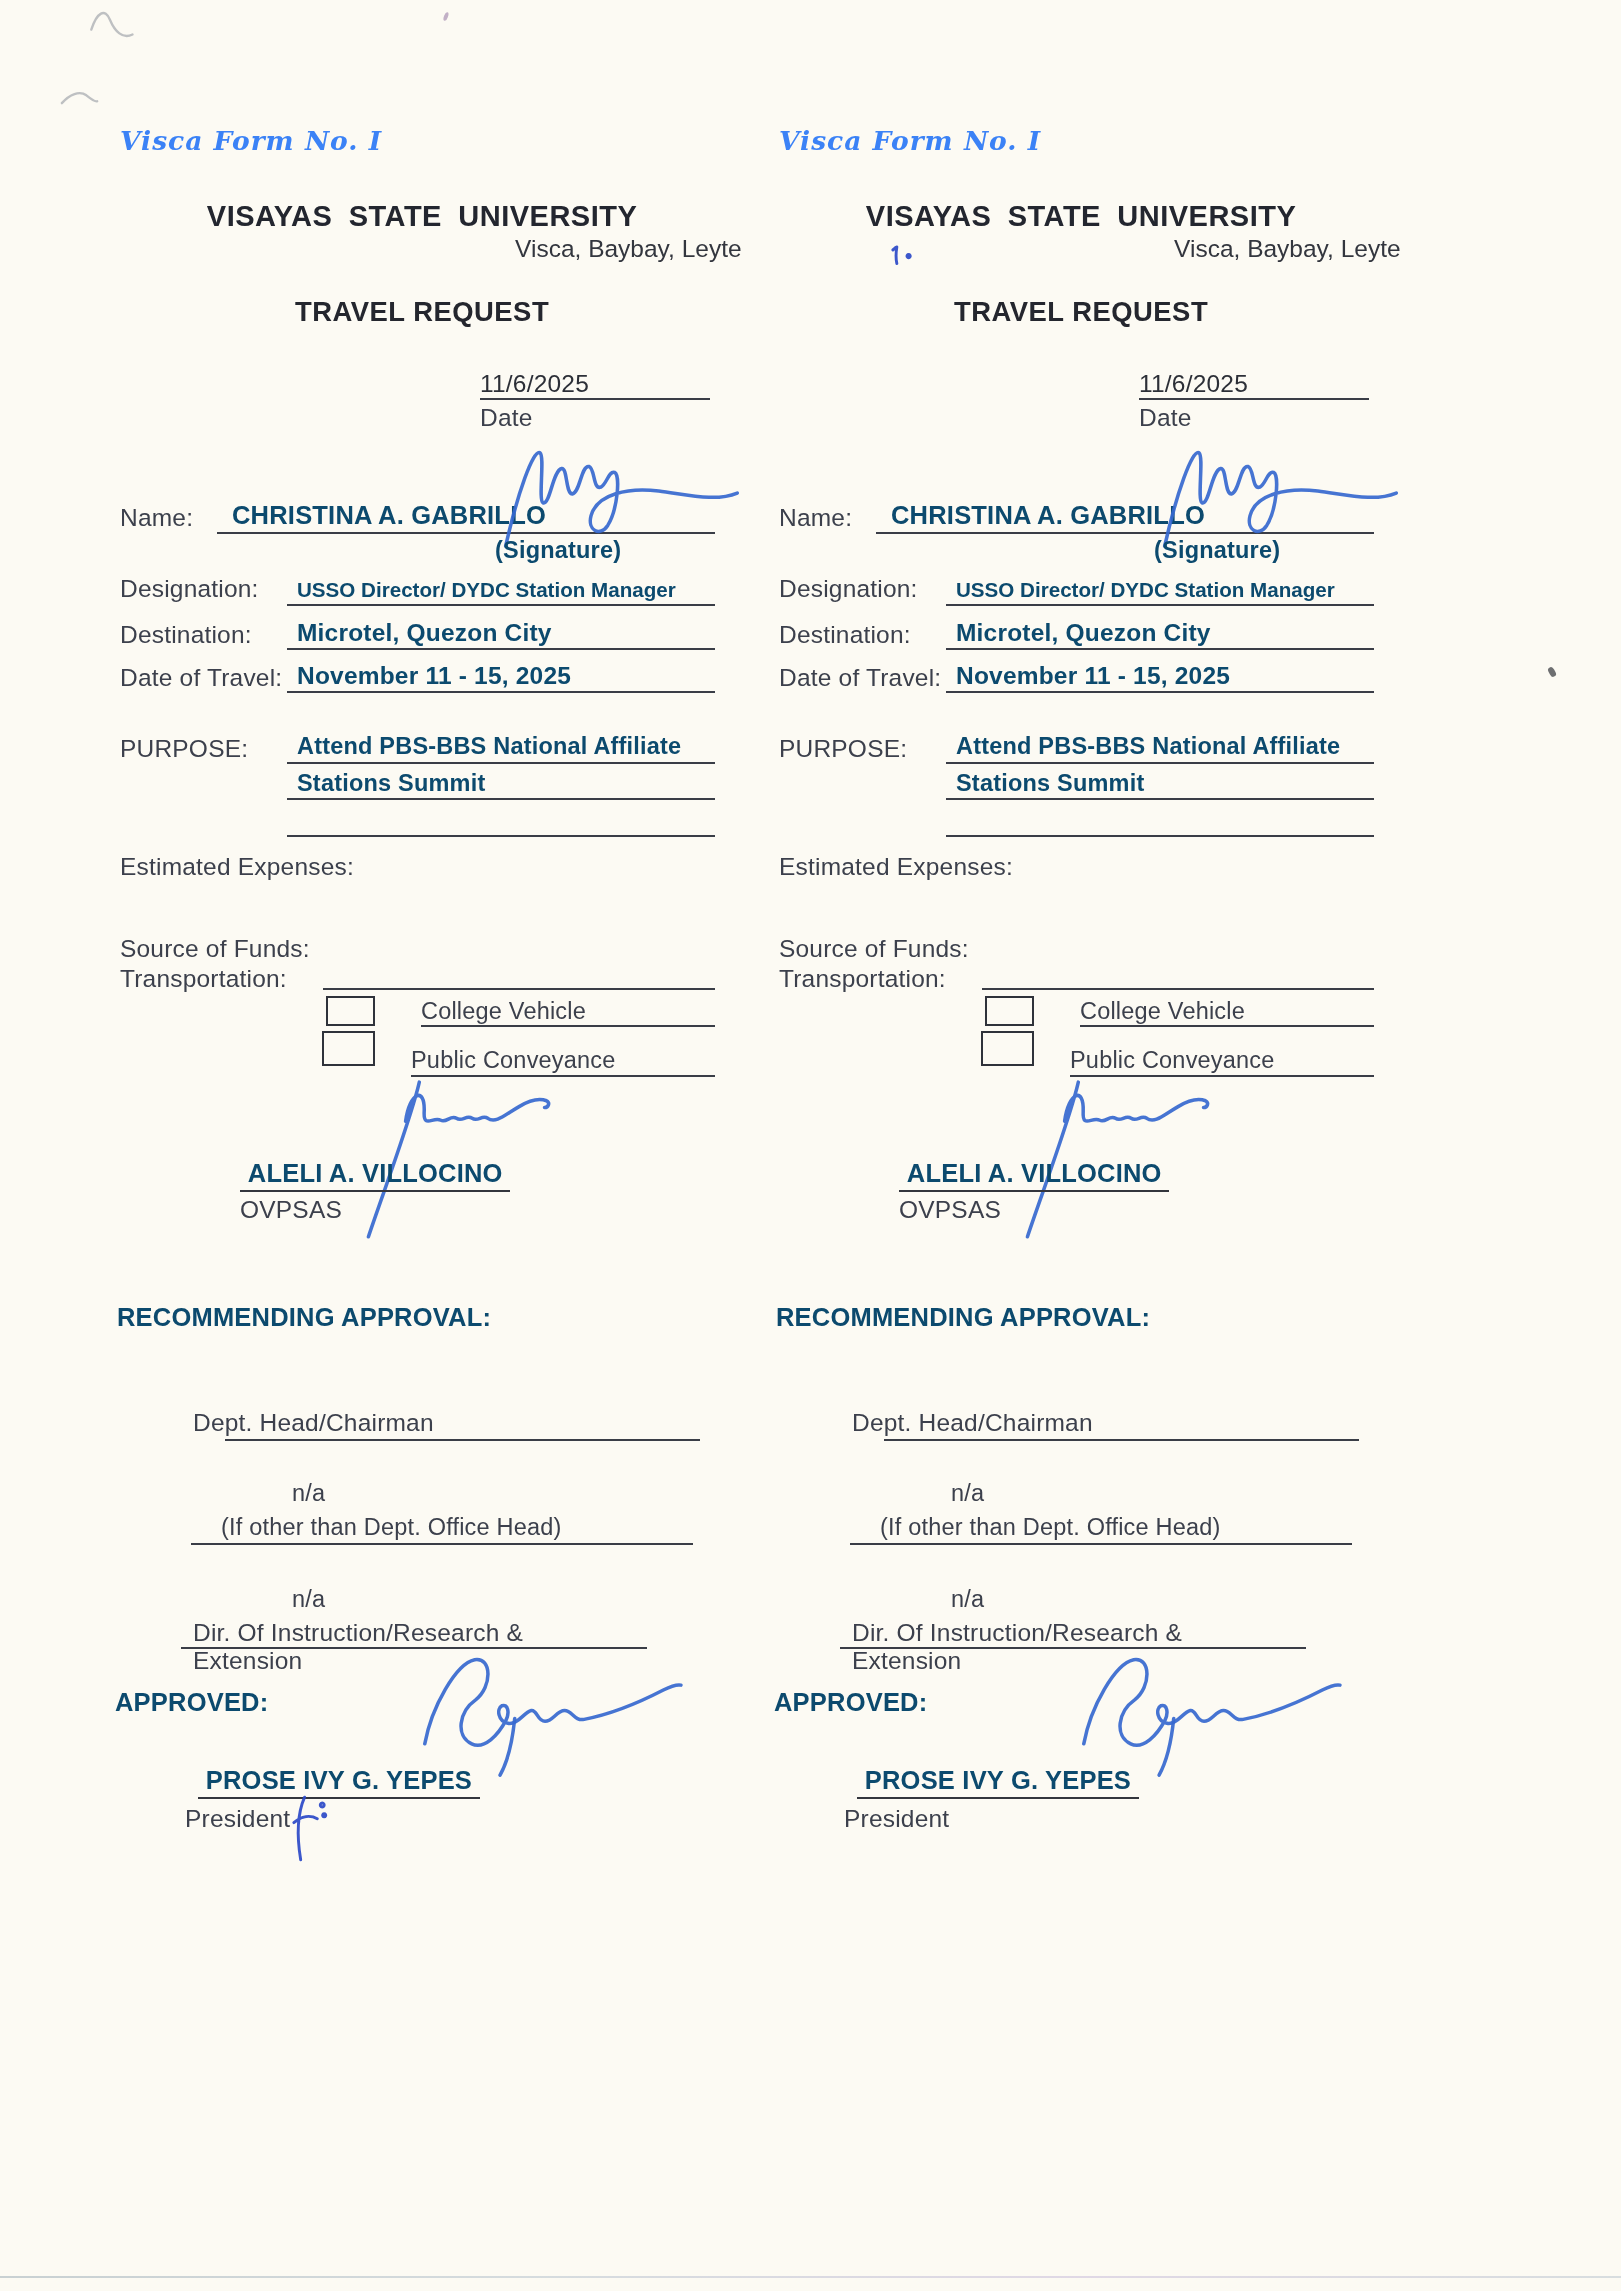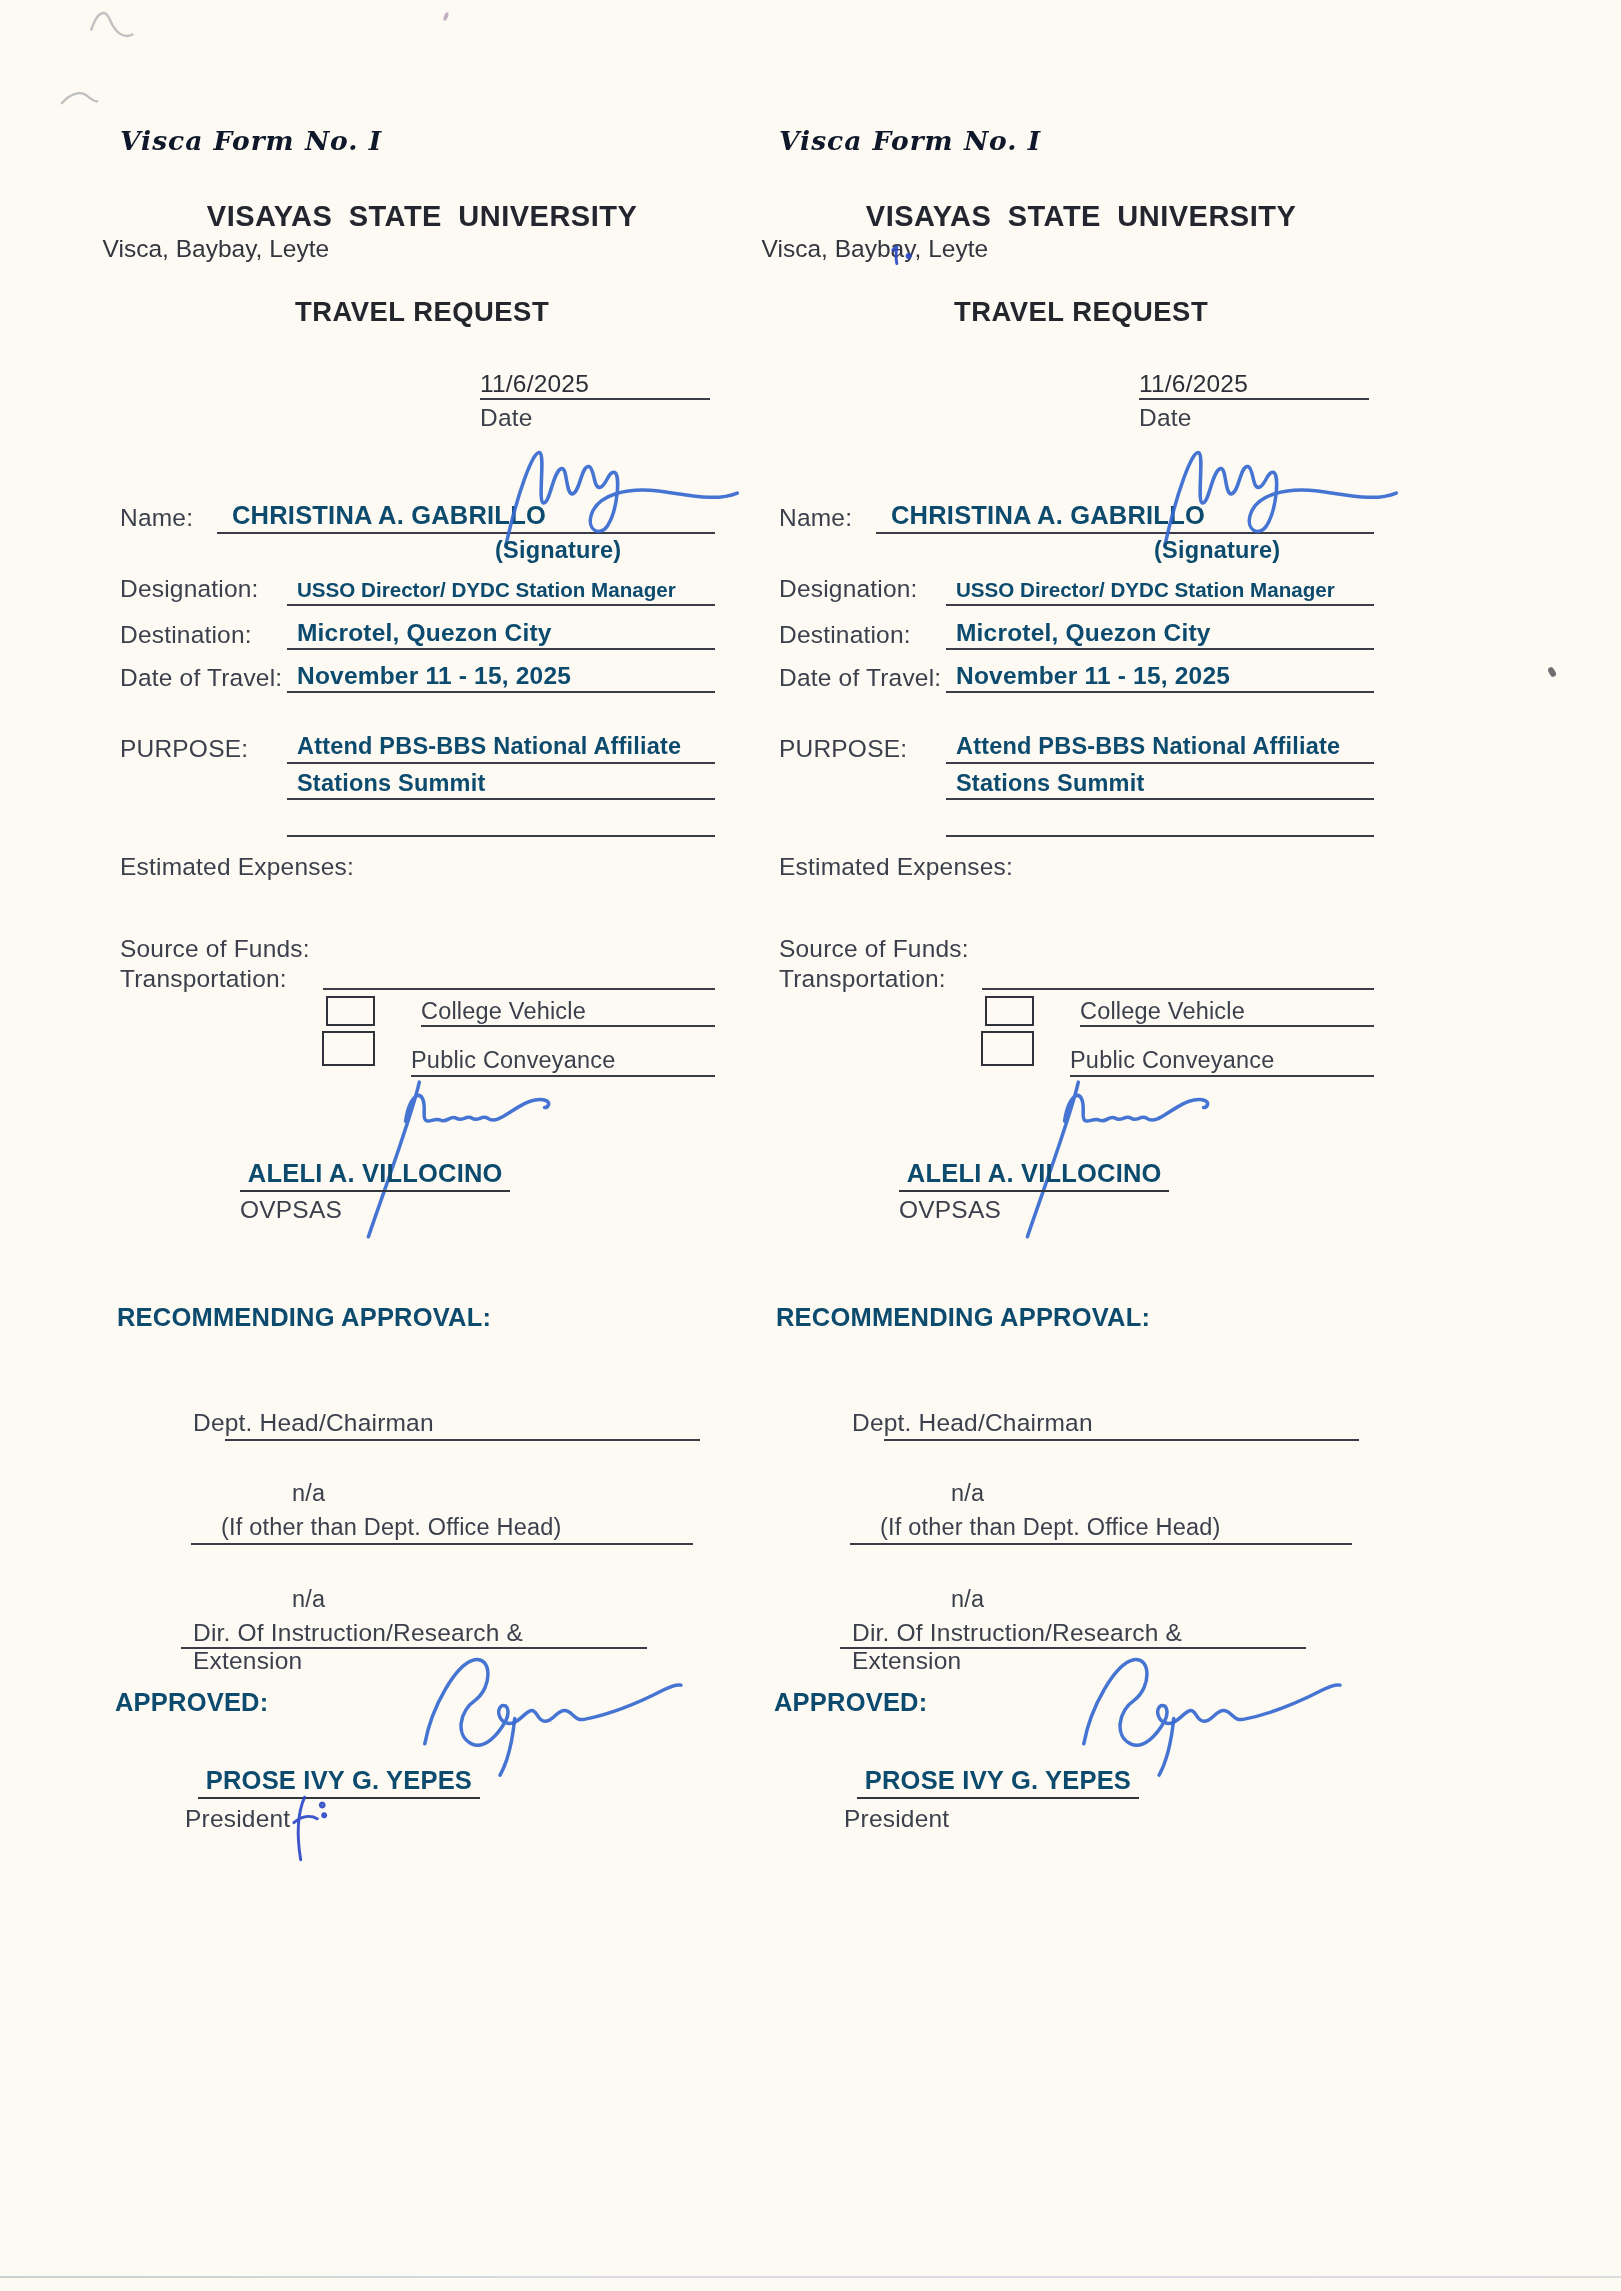--- a/index.html
+++ b/index.html
@@ -19,25 +19,25 @@
   }
   .abs{position:absolute;}
   .lab{position:absolute;font-size:24.5px;color:#3c404c;letter-spacing:0.2px;}
   .val{position:absolute;font-weight:bold;font-size:24.5px;color:#0c4a6e;letter-spacing:0.2px;white-space:nowrap;}
   .fline{position:absolute;height:0;border-bottom:2.9px solid #3a3d46;}
   .ctr{text-align:left;}
   .form-no{
     position:absolute;left:37px;top:37px;
     font-family:"DejaVu Serif", serif;
     font-style:italic;font-weight:bold;
-    font-size:26.5px;color:#0f172a;letter-spacing:1px;
+    font-size:26.5px;color:#3b82f6;letter-spacing:1px;
   }
   .univ{position:absolute;left:19.6px;width:639px;text-align:center;top:112px;
         font-size:29px;font-weight:bold;color:#23262f;word-spacing:7.8px;letter-spacing:0.5px;}
-  .addr{position:absolute;left:19.6px;width:639px;text-align:left;top:147px;
+  .addr{position:absolute;left:19.6px;width:639px;text-align:right;top:147px;
         font-size:24.5px;color:#33363e;}
   .title{position:absolute;left:19.6px;width:639px;text-align:center;top:208px;
         font-size:27.4px;font-weight:bold;color:#24262e;letter-spacing:0.5px;}
   .cbox{position:absolute;border:2.9px solid #2f323a;background:transparent;}
   .uspan{display:inline-block;border-bottom:2.9px solid #33353c;padding:0 7.8px 2px 7.8px;}
   .sig{position:absolute;}
   .sig path{fill:none;stroke:#3668cf;stroke-width:3.6;stroke-linecap:round;stroke-linejoin:round;opacity:.92;}
   .mark path{fill:none;stroke:#8a8f99;stroke-width:2.4;stroke-linecap:round;opacity:.55;}
   .ink path{fill:none;stroke:#2b49c8;stroke-width:3;stroke-linecap:round;}
   .bottom-edge{position:absolute;left:0;top:2276px;width:1621px;height:2px;

